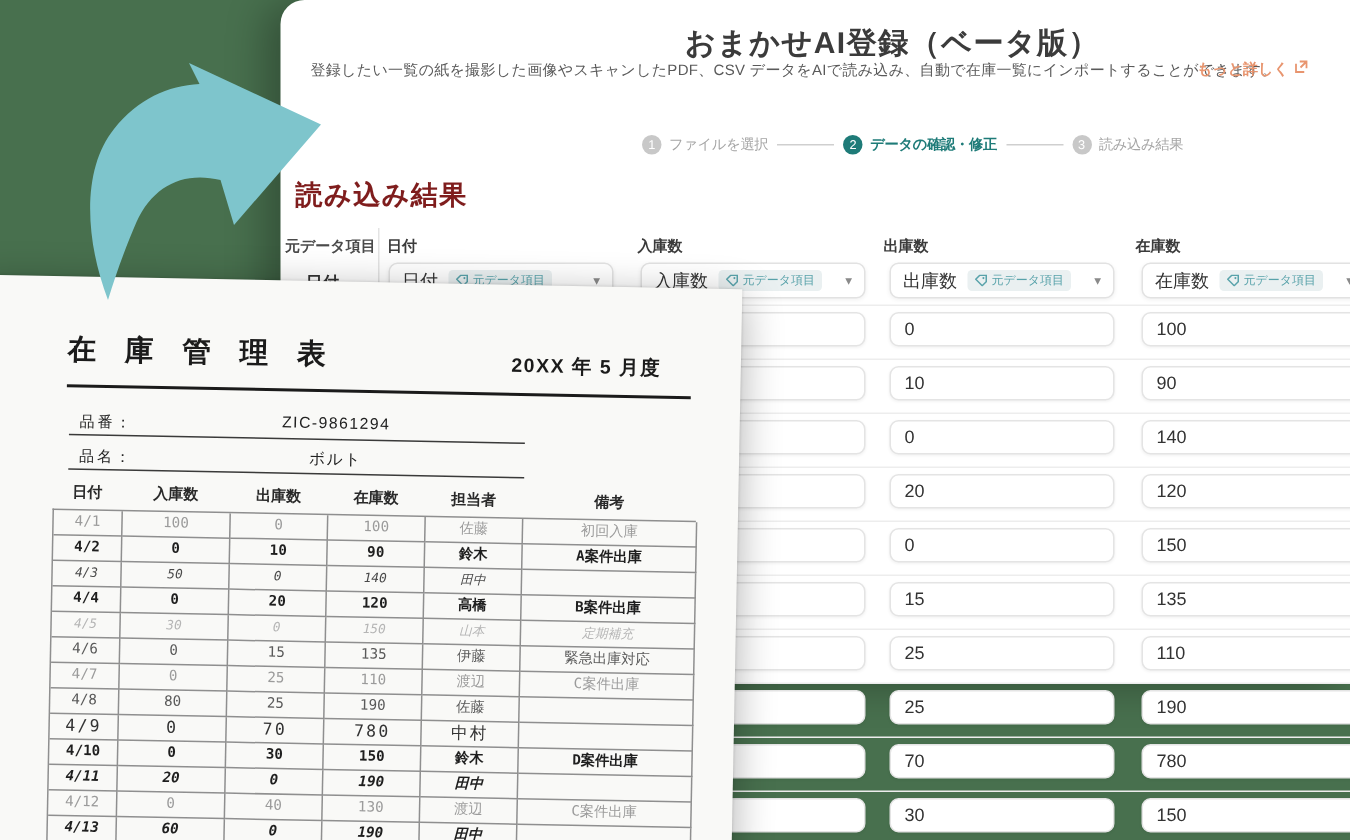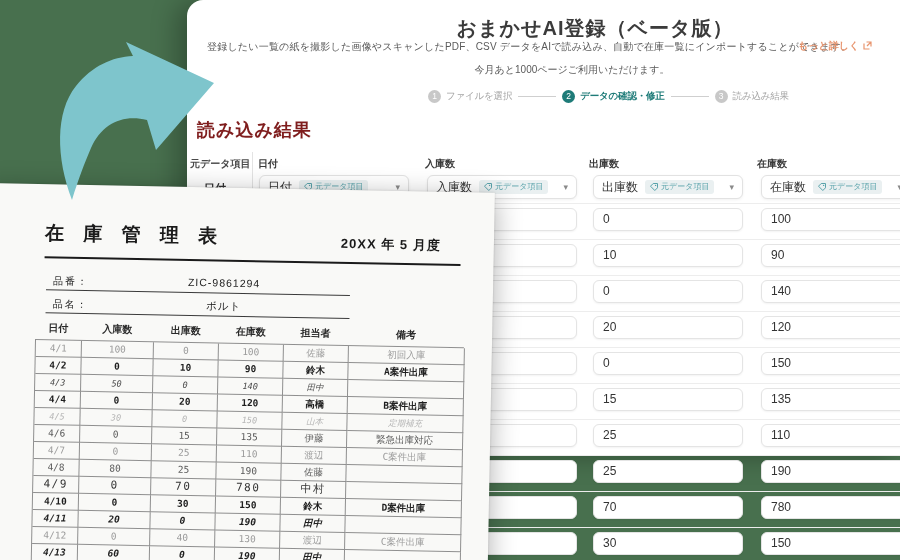--- a/index.html
+++ b/index.html
@@ -118,21 +118,20 @@
   <div class="app-title">おまかせAI登録（ベータ版）</div>
   <div class="app-subtitle">登録したい一覧の紙を撮影した画像やスキャンしたPDF、CSV データをAIで読み込み、自動で在庫一覧にインポートすることができます。</div>
   <div class="learn-more">
     <span>もっと詳しく</span>
     <span>
       <svg width="9" height="9" viewBox="0 0 9 9">
           <path d="M1 2.5 V8 H6.5 M3.5 1 H8 V5.5 M8 1 L4 5" fill="none" stroke="#e8956f" stroke-width="1.2"></path>
         </svg>
     </span>
   </div>
-  <div class="quota">今月あと1000ページご利用いただけます。</div>
 
   <div class="stepper">
     <div class="step">
       <div class="step-circle">1</div>
       <div class="step-label">ファイルを選択</div>
     </div>
     <div class="step-line"></div>
     <div class="step active">
       <div class="step-circle">2</div>
       <div class="step-label">データの確認・修正</div>

